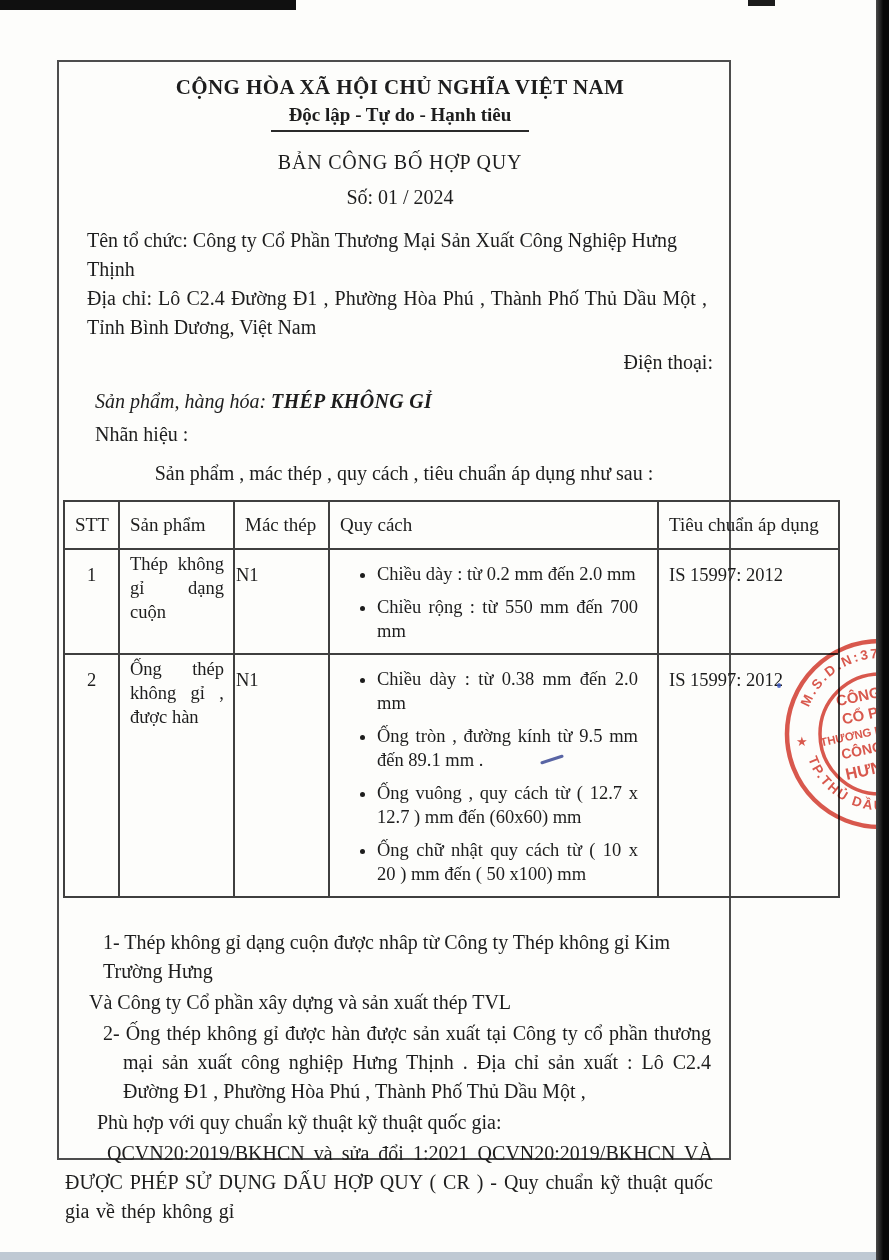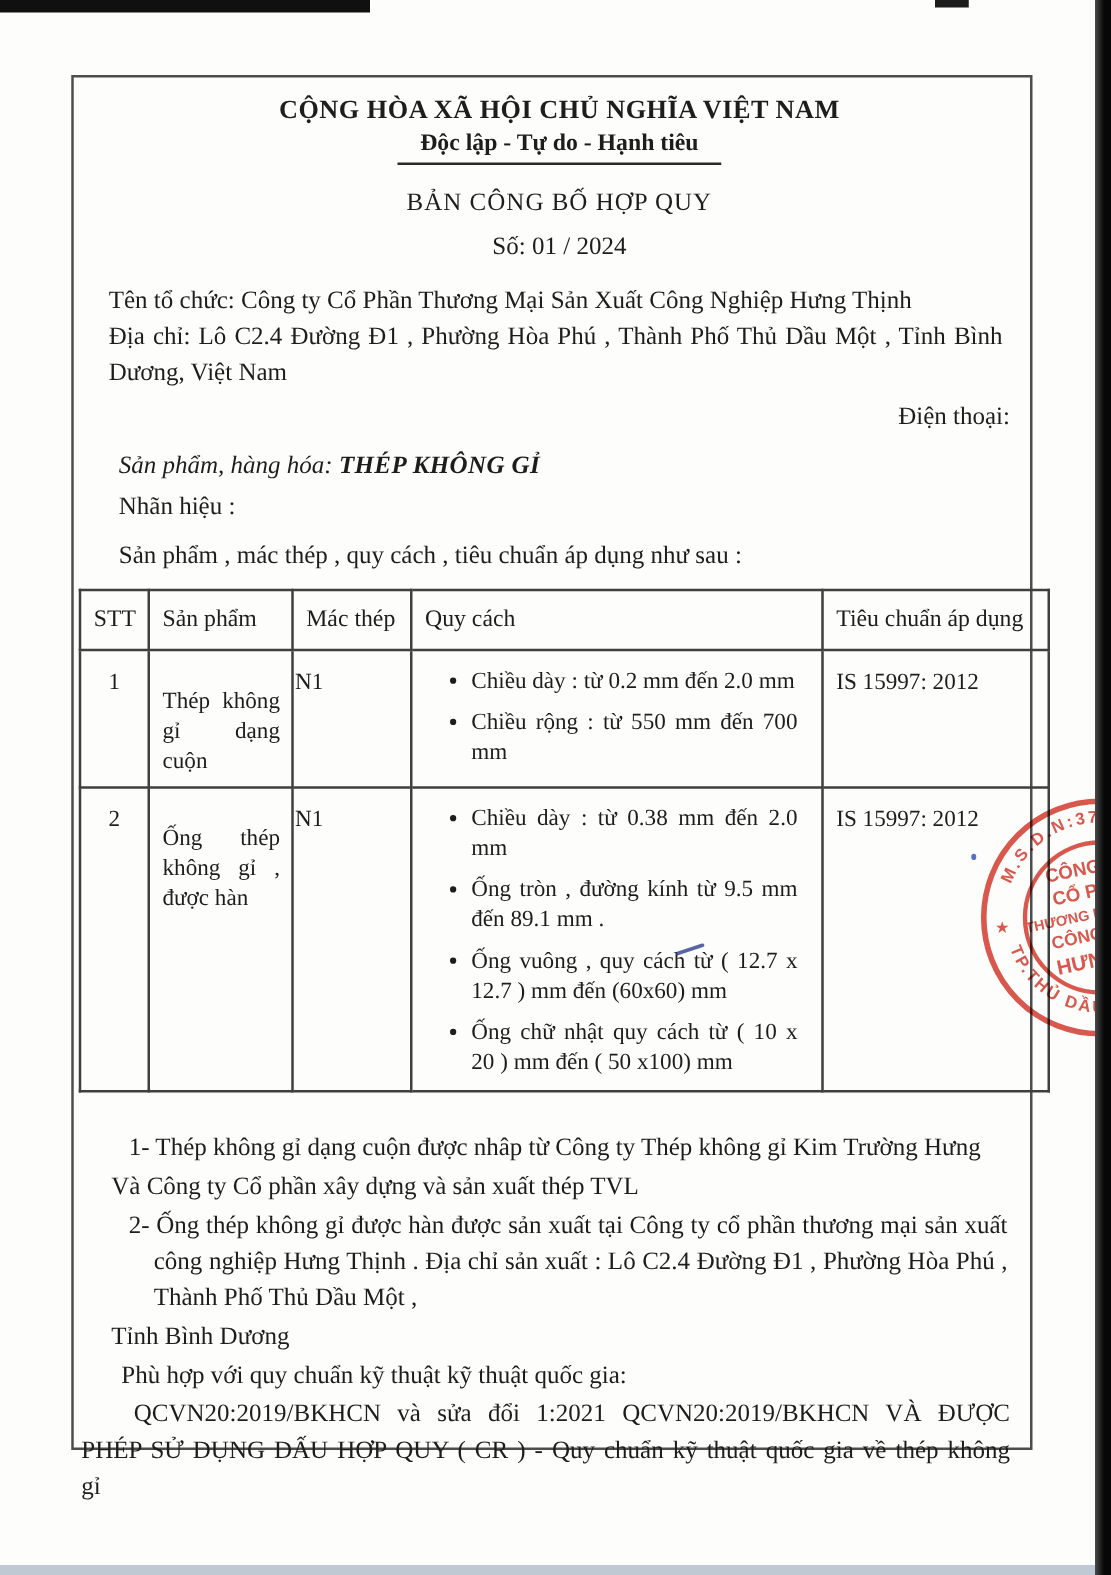--- a/index.html
+++ b/index.html
@@ -11,50 +11,50 @@
   }
   
   .edge-top{position:absolute;left:0;top:0;width:296px;height:10px;background:#101010;z-index:40;}
   .edge-top-mark{position:absolute;left:748px;top:0;width:27px;height:6px;background:#1c1c1c;z-index:40;}
   .edge-right{position:absolute;right:0;top:0;width:13px;height:1260px;z-index:60;
     background:linear-gradient(to right,#4a4a4a,#070707 55%);}
   .edge-bottom{position:absolute;left:0;top:1252px;width:876px;height:8px;background:#bfc9d3;z-index:55;}
 
   
   .frame{
-    position:absolute;left:57px;top:60px;width:769px;height:1100px;
+    position:absolute;left:57px;top:60px;width:674px;height:1100px;
     border:2px solid #4d4d4d;box-sizing:border-box;
     padding:12px 16px 0 28px;background:transparent;
   }
   .center{text-align:center;}
   .nat-title{font-size:21px;font-weight:bold;letter-spacing:.4px;line-height:1.3;margin:0;}
   .motto-wrap{margin-top:2px;}
   .motto{display:inline-block;font-size:19px;font-weight:bold;
     border-bottom:2px solid #2a2a2a;padding:0 18px 3px 18px;line-height:1.25;}
   .doc-title{font-size:20px;font-weight:normal;letter-spacing:.8px;margin:18px 0 0 0;line-height:1.2;}
   .doc-number{font-size:20px;margin:9px 0 0 0;line-height:1.4;}
 
   p{margin:0;font-size:20px;line-height:1.45;}
   .p-org{margin-top:15px;}
   .p-address{text-align:justify;padding-right:6px;}
   .p-phone{margin-top:6px;text-align:right;}
   .p-product{margin-top:10px;padding-left:8px;font-style:italic;}
   .p-product b{letter-spacing:.3px;}
   .p-brand{margin-top:4px;padding-left:8px;}
-  .p-intro{margin-top:10px;padding-left:8px;}
+  .p-intro{margin-top:10px;padding-left:8px;text-align:center;}
 
   table.spec{
     border-collapse:collapse;table-layout:fixed;width:775px;
     margin:12px 0 0 -24px;font-size:18.5px;line-height:1.3;
   }
   table.spec th,table.spec td{border:2px solid #3f3f3f;vertical-align:top;box-sizing:border-box;}
   table.spec th{font-weight:normal;text-align:left;padding:11px 6px 10px 10px;font-size:19px;}
   th.c-stt{text-align:center;padding-left:4px;}
   td.c-stt{text-align:center;padding-top:13px;}
-  td.c-prod{padding:28px 9px 8px 10px;text-align:justify;}
+  td.c-prod{padding:2px 9px 8px 10px;text-align:justify;}
   td.c-grade{text-align:left;padding-top:13px;}
   td.c-std{padding:13px 6px 8px 10px;}
   td.c-specs ul{margin:11px 0 4px 0;padding:0 14px 0 46px;list-style:disc;}
   td.c-specs li{margin-bottom:9px;text-align:justify;padding-right:4px;}
   tr.r1 td{height:96px;}
   tr.r2 td{height:238px;}
 
   .notes{margin-top:30px;}
   .n1{padding-left:16px;}
   .n1b{padding-left:2px;margin-top:2px;}
@@ -140,21 +140,20 @@
       </td>
       <td class="c-std">IS 15997: 2012</td>
     </tr>
   </tbody>
     </table>
 
   <div class="notes">
     <p class="n1">1-  Thép không gỉ dạng cuộn được nhâp từ Công ty Thép không gỉ Kim Trường Hưng</p>
     <p class="n1b">Và Công ty Cổ phần xây dựng và sản xuất thép TVL</p>
     <p class="n2">2-  Ống thép không gỉ được hàn được sản xuất tại Công ty cổ phần thương mại sản xuất công nghiệp Hưng Thịnh . Địa chỉ sản xuất : Lô C2.4 Đường Đ1 , Phường Hòa Phú , Thành Phố Thủ Dầu Một ,</p>
-    <p class="n-prov">Tỉnh Bình Dương</p>
     <p class="n-conf">Phù hợp với quy chuẩn kỹ thuật kỹ thuật quốc gia:</p>
     <p class="n-body">QCVN20:2019/BKHCN và sửa đổi 1:2021 QCVN20:2019/BKHCN VÀ ĐƯỢC PHÉP SỬ DỤNG DẤU HỢP QUY ( CR ) -  Quy chuẩn kỹ thuật quốc gia về thép không gỉ</p>
   </div>
 
 </div>
 
 <svg class="stamp" viewBox="0 0 200 200">
   <defs>
     <path id="arcTop" d="M 26.6 80.3 A 76 76 0 0 1 165.8 62" fill="none"></path>
     <path id="arcBottom" d="M 26.6 119.7 A 76 76 0 0 0 158.2 148.9" fill="none"></path>

